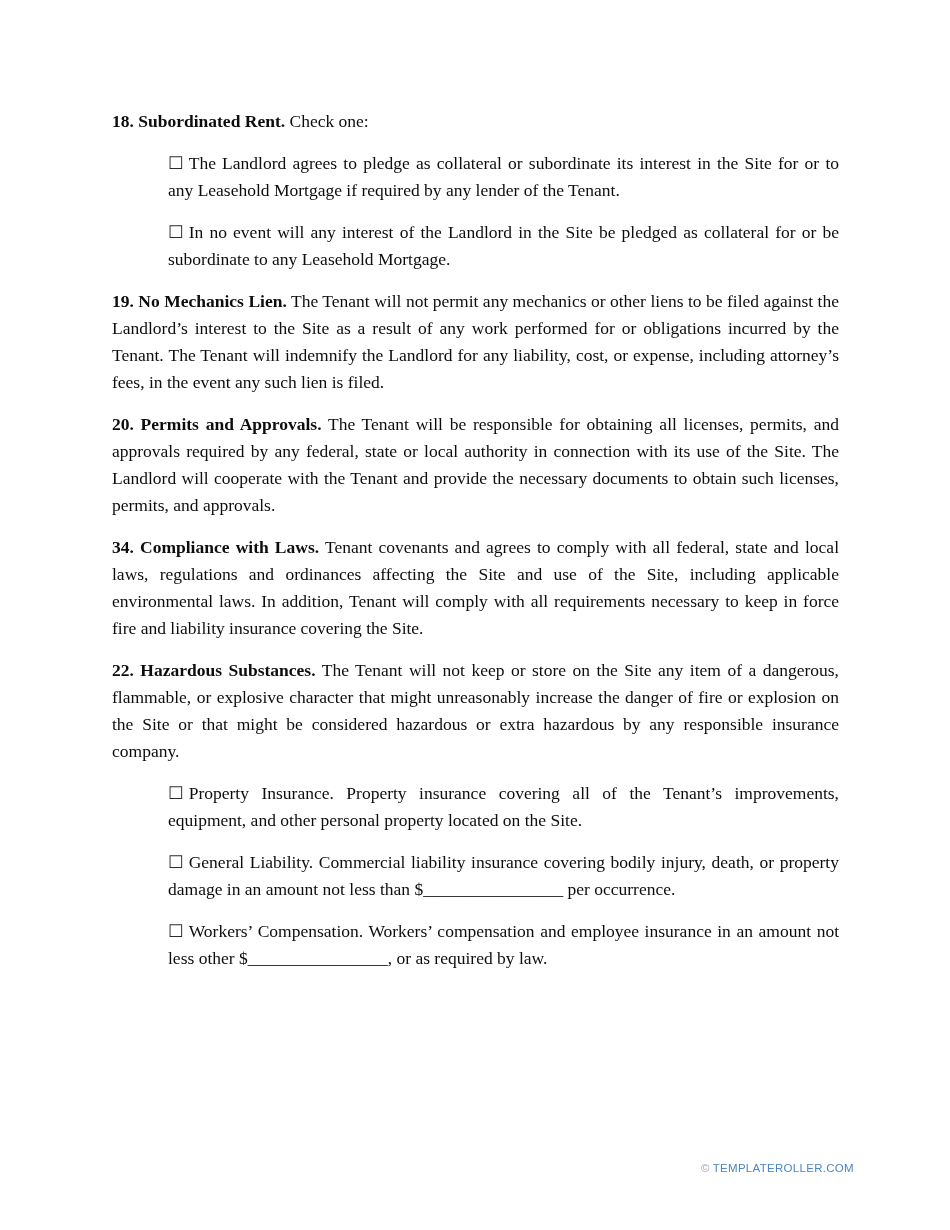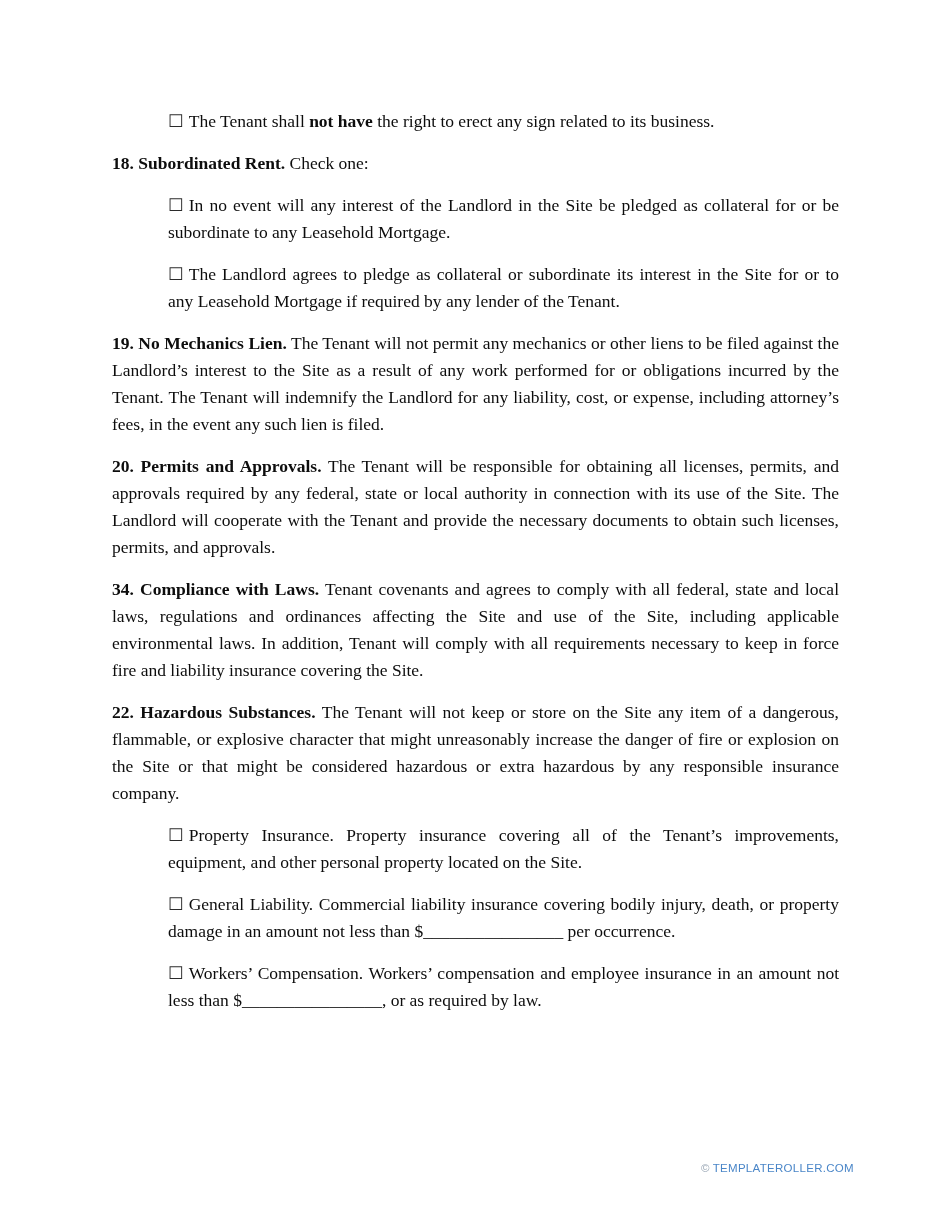--- a/index.html
+++ b/index.html
@@ -47,41 +47,40 @@
     color: #4a86c8;
     text-decoration: none;
   }
 </style>
 </head>
 <body>
 
 <div class="page">
   <div class="content">
 
-    <p class="para indent"><span class="checkbox-glyph">☐</span><span><span>The Tenant shall </span><b>not have</b><span> the right to erect any sign related to its business.</span></span></p>
 
     <p class="para"><span><b>18. Subordinated Rent.</b><span> Check one:</span></span></p>
 
+    <p class="para indent"><span class="checkbox-glyph">☐</span><span><span>The Landlord agrees to pledge as collateral or subordinate its interest in the Site for or to any Leasehold Mortgage if required by any lender of the Tenant.</span></span></p>
+
     <p class="para indent"><span class="checkbox-glyph">☐</span><span><span>In no event will any interest of the Landlord in the Site be pledged as collateral for or be subordinate to any Leasehold Mortgage.</span></span></p>
-
-    <p class="para indent"><span class="checkbox-glyph">☐</span><span><span>The Landlord agrees to pledge as collateral or subordinate its interest in the Site for or to any Leasehold Mortgage if required by any lender of the Tenant.</span></span></p>
 
     <p class="para"><span><b>19. No Mechanics Lien.</b><span> The Tenant will not permit any mechanics or other liens to be filed against the Landlord’s interest to the Site as a result of any work performed for or obligations incurred by the Tenant. The Tenant will indemnify the Landlord for any liability, cost, or expense, including attorney’s fees, in the event any such lien is filed.</span></span></p>
 
     <p class="para"><span><b>20. Permits and Approvals.</b><span> The Tenant will be responsible for obtaining all licenses, permits, and approvals required by any federal, state or local authority in connection with its use of the Site. The Landlord will cooperate with the Tenant and provide the necessary documents to obtain such licenses, permits, and approvals.</span></span></p>
 
     <p class="para"><span><b>34. Compliance with Laws.</b><span> Tenant covenants and agrees to comply with all federal, state and local laws, regulations and ordinances affecting the Site and use of the Site, including applicable environmental laws. In addition, Tenant will comply with all requirements necessary to keep in force fire and liability insurance covering the Site.</span></span></p>
 
     <p class="para"><span><b>22. Hazardous Substances.</b><span> The Tenant will not keep or store on the Site any item of a dangerous, flammable, or explosive character that might unreasonably increase the danger of fire or explosion on the Site or that might be considered hazardous or extra hazardous by any responsible insurance company.</span></span></p>
 
 
     <p class="para indent"><span class="checkbox-glyph">☐</span><span><span>Property Insurance. Property insurance covering all of the Tenant’s improvements, equipment, and other personal property located on the Site.</span></span></p>
 
     <p class="para indent"><span class="checkbox-glyph">☐</span><span><span>General Liability. Commercial liability insurance covering bodily injury, death, or property damage in an amount not less than $________________ per occurrence.</span></span></p>
 
-    <p class="para indent"><span class="checkbox-glyph">☐</span><span><span>Workers’ Compensation. Workers’ compensation and employee insurance in an amount not less than $________________, or as required by law.</span></span></p>
+    <p class="para indent"><span class="checkbox-glyph">☐</span><span><span>Workers’ Compensation. Workers’ compensation and employee insurance in an amount not less other $________________, or as required by law.</span></span></p>
 
   </div>
 
   <div class="footer">
     <span class="copy">©</span><a href="#">TEMPLATEROLLER.COM</a>
   </div>
 </div>
 
 </body></html>

